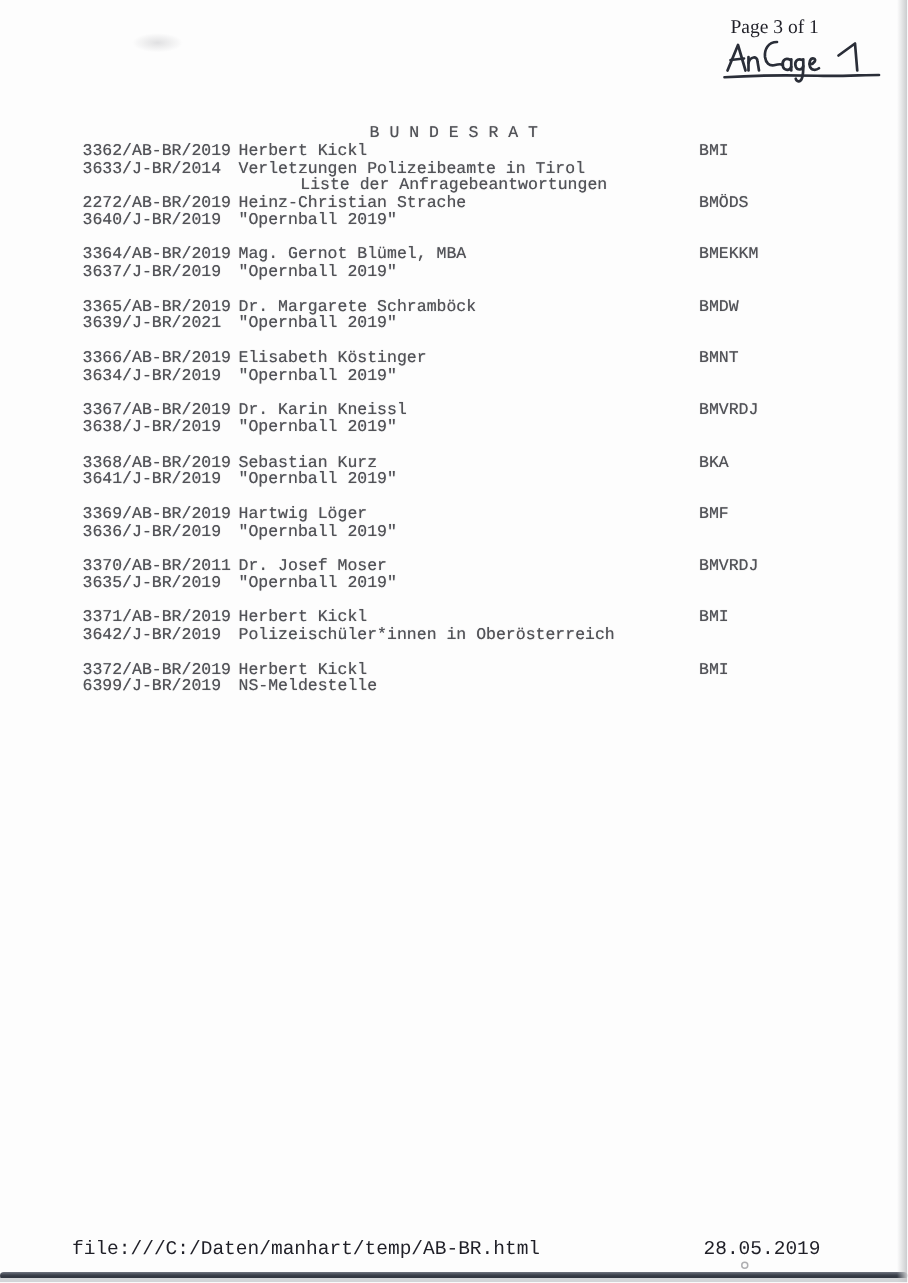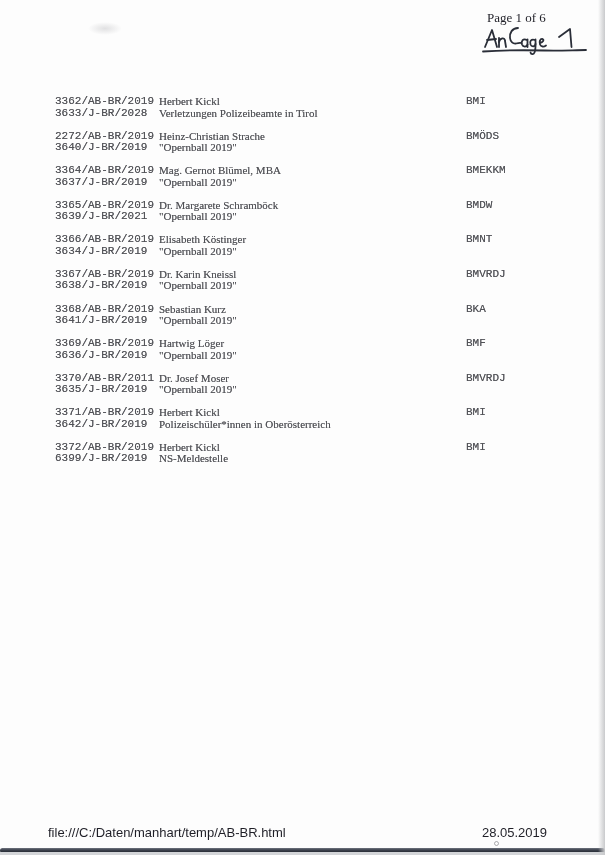--- a/index.html
+++ b/index.html
@@ -25,21 +25,21 @@
     color: #1f1f27;
     white-space: nowrap;
   }
   .footer {
     position: absolute;
     left: 48px;
     right: 58px;
     top: 825px;
     display: flex;
     justify-content: space-between;
-    font-family: Liberation Sans, sans-serif;
+    font-family: Liberation Mono, monospace;
     font-size: 13px;
     color: #1f1f27;
     white-space: nowrap;
     text-align: center;
   }
   
   .doc-title-block {
     position: absolute;
     left: 0;
     top: 61px;
@@ -56,21 +56,21 @@
     left: 55px;
     top: 96px;
     font-size: 11px;
     line-height: 11.5px;
     color: #515257;
     text-shadow: 0 0 0.5px rgba(90,90,95,0.75);
   }
   .entry { margin-bottom: 11.6px; }
   .line { position: relative; height: 11.5px; white-space: nowrap; }
   .col-num  { position: absolute; left: 0; }
-  .col-main { position: absolute; left: 104px; font-family: Liberation Serif, serif; }
+  .col-main { position: absolute; left: 104px; }
   .col-ministry { position: absolute; left: 411px; font-family: Liberation Mono, monospace; }
   
   .annotation {
     position: absolute;
     left: 480px;
     top: 24px;
     width: 110px;
     height: 34px;
   }
   .annotation path {
@@ -130,21 +130,21 @@
     width: 7px;
     height: 100%;
     background: linear-gradient(to right, rgba(200,200,202,0), #c9cacc);
   }
 </style>
 </head>
 <body>
 
 <div class="page">
 
-  <div class="page-indicator">Page 1 of 6</div>
+  <div class="page-indicator">Page 3 of 1</div>
 
   <svg class="annotation" viewBox="0 0 110 34">
 
     <path d="M 5 23 L 12 6 L 17 23"></path>
     <path d="M 7 16 L 16 15"></path>
 
     <path d="M 19 14 L 19 23"></path>
     <path d="M 19 18 C 20 13.5 25 13 25 17 L 26 23"></path>
 
     <path d="M 38 4 C 32 4 29.5 9 30 14 C 30.5 18 33 20 36 19.5 C 38 19 40 18.5 41 19"></path>
@@ -156,30 +156,34 @@
     <path d="M 55.5 15.5 C 55.5 19 56 25 54.5 28.5 C 53.5 31 51 30.5 50.5 28.5"></path>
 
     <path d="M 60 19 C 63 18.5 64.5 15.5 62.5 15 C 60 14.5 59 18 60 20.5 C 61 23 64 23 66 21.5"></path>
 
     <path d="M 79 13 L 90 5 L 91.5 23"></path>
 
     <path d="M 3 27.5 C 25 26 45 26 65 26.5 C 80 27 95 26 106 26"></path>
   </svg>
   <span class="sr-only">Anlage 1</span>
 
+  <div class="doc-title-block">
+    <div>B U N D E S R A T</div>
+    <div>Liste der Anfragebeantwortungen</div>
+  </div>
 
   <div class="list">
     <div class="entry">
       <div class="line">
         <span class="col-num">3362/AB-BR/2019</span>
         <span class="col-main">Herbert Kickl</span>
         <span class="col-ministry">BMI</span>
       </div>
       <div class="line">
-        <span class="col-num">3633/J-BR/2028</span>
+        <span class="col-num">3633/J-BR/2014</span>
         <span class="col-main">Verletzungen Polizeibeamte in Tirol</span>
       </div>
     </div>
 
     <div class="entry">
       <div class="line">
         <span class="col-num">2272/AB-BR/2019</span>
         <span class="col-main">Heinz-Christian Strache</span>
         <span class="col-ministry">BMÖDS</span>
       </div>

